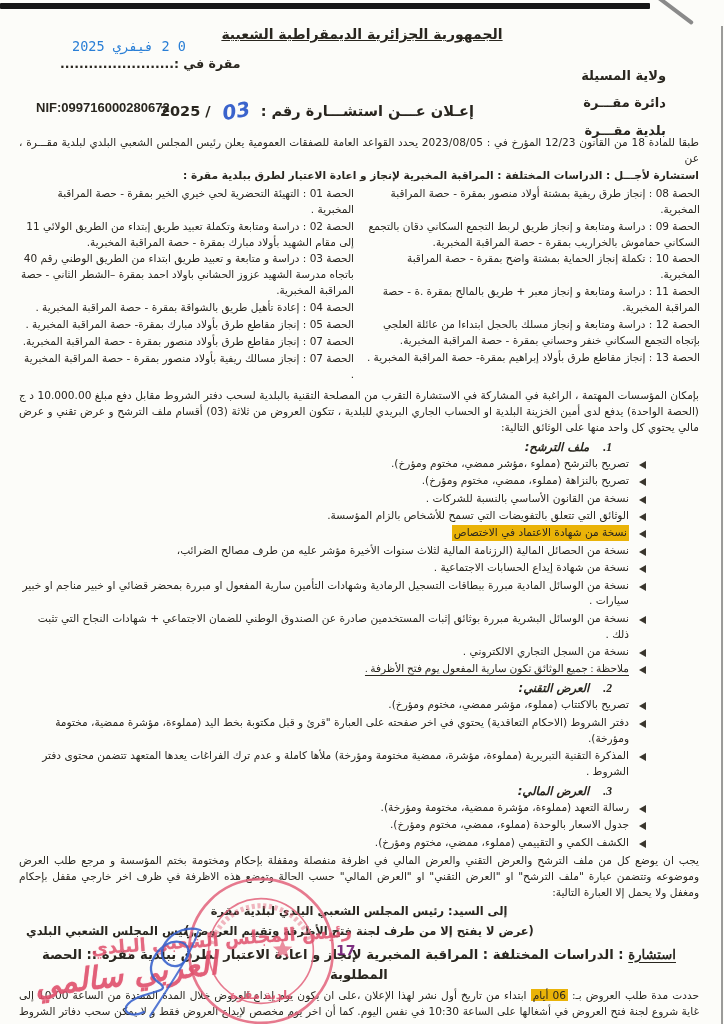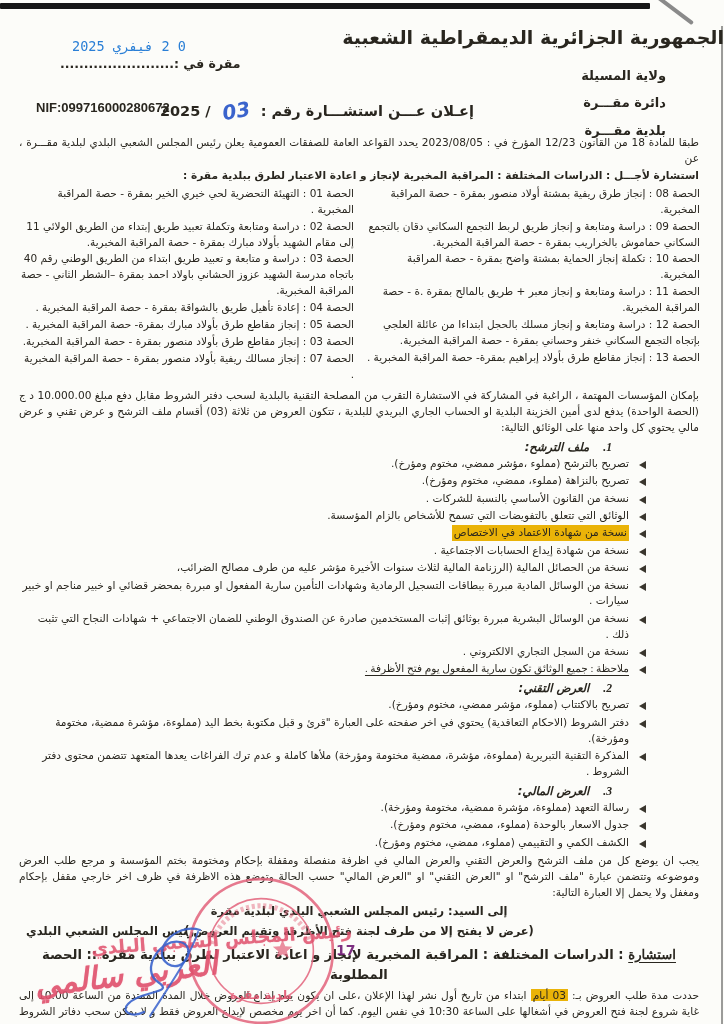--- a/index.html
+++ b/index.html
@@ -7,22 +7,22 @@
     position:relative;width:724px;height:1024px;margin:0 auto;
     background:#fcfcf9;overflow:hidden;
     font-family:"DejaVu Sans",sans-serif;color:#29261f;direction:rtl;
   }
   
   .scan-top{position:absolute;top:3px;left:0;width:650px;height:6px;background:#161616;border-radius:1px;}
   .scan-right{position:absolute;top:26px;right:1px;width:2px;height:998px;background:#4a4a4a;opacity:.55;}
   .pen-mark{position:absolute;top:22px;right:30px;width:62px;height:4px;background:#8a8a8a;
     transform:rotate(37deg);transform-origin:right top;border-radius:3px;}
   
-  .republic{position:absolute;top:26px;right:0;left:0;
-    font-weight:bold;font-size:19px;letter-spacing:.2px;}
+  .republic{position:absolute;top:26px;right:0;left:0;text-align:center;
+    font-weight:bold;font-size:14px;letter-spacing:.2px;text-decoration:underline;}
   .authority{position:absolute;top:62px;right:58px;text-align:right;font-weight:bold;font-size:13px;line-height:2.1;}
   .datestamp{position:absolute;top:38px;left:72px;color:#2a7fd6;font-weight:normal;font-size:13.5px;
     font-family:"DejaVu Sans Mono",monospace;letter-spacing:1px;direction:rtl;}
   .placeline{position:absolute;top:56px;left:60px;font-weight:bold;font-size:12.5px;}
   .nif{position:absolute;top:100px;left:36px;direction:ltr;font-weight:bold;font-size:13px;
     font-family:Liberation Sans, sans-serif;}
   .titleline{position:absolute;top:97px;right:250px;font-weight:bold;font-size:14.5px;white-space:nowrap;}
   .handnum{display:inline-block;color:#3a63cc;font-size:20px;font-style:italic;
     transform:rotate(-10deg) translateY(2px);font-weight:bold;margin:0 6px;}
   
@@ -95,21 +95,21 @@
           <div class="lot-line">الحصة 11 : دراسة ومتابعة و إنجاز معبر + طريق بالمالح بمقرة .ة - حصة المراقبة المخبرية.</div>
           <div class="lot-line">الحصة 12 : دراسة ومتابعة و إنجاز مسلك بالحجل ابتداءا من عائلة العلجي بإتجاه التجمع السكاني خنفر وحساني بمقرة - حصة المراقبة المخبرية.</div>
           <div class="lot-line">الحصة 13 : إنجاز مقاطع طرق بأولاد إبراهيم بمقرة- حصة المراقبة المخبرية .</div>
         </div>
       <div class="col">
           <div class="lot-line">الحصة 01 : التهيئة التحضرية لحي خيري الخير بمقرة - حصة المراقبة المخبرية .</div>
           <div class="lot-line">الحصة 02 : دراسة ومتابعة وتكملة تعبيد طريق إبتداء من الطريق الولائي 11 إلى مقام الشهيد بأولاد مبارك بمقرة - حصة المراقبة المخبرية.</div>
           <div class="lot-line">الحصة 03 : دراسة و متابعة و تعبيد طريق ابتداء من الطريق الوطني رقم 40 باتجاه مدرسة الشهيد عزوز الحشاني باولاد احمد بمقرة –الشطر الثاني - حصة المراقبة المخبرية.</div>
           <div class="lot-line">الحصة 04 : إعادة تأهيل طريق بالشواقة بمقرة  - حصة المراقبة المخبرية .</div>
           <div class="lot-line">الحصة 05 : إنجاز مقاطع طرق بأولاد مبارك بمقرة- حصة المراقبة المخبرية .</div>
-          <div class="lot-line">الحصة 03 : إنجاز مقاطع طرق بأولاد منصور بمقرة - حصة المراقبة المخبرية.</div>
+          <div class="lot-line">الحصة 07 : إنجاز مقاطع طرق بأولاد منصور بمقرة - حصة المراقبة المخبرية.</div>
           <div class="lot-line">الحصة 07 : إنجاز مسالك ريفية بأولاد منصور بمقرة - حصة المراقبة المخبرية .</div>
         </div>
     </div>
 
     <p class="legal just">بإمكان المؤسسات المهتمة ، الراغبة في المشاركة في الاستشارة التقرب من المصلحة التقنية بالبلدية لسحب دفتر الشروط مقابل دفع مبلغ 10.000.00 د ج (الحصة الواحدة) يدفع لدى أمين الخزينة البلدية او الحساب الجاري البريدي  للبلدية ، تتكون العروض من ثلاثة (03) أقسام ملف الترشح و عرض تقني و عرض مالي يحتوي كل واحد منها على الوثائق التالية:</p>
 
     <div class="sec-head">
       <span class="sec-num">1.</span>
       <span>ملف الترشح:</span>
     </div>
@@ -129,25 +129,25 @@
         <div class="chk-item">
           <span class="arrow"></span>
           <span class="txt">الوثائق التي تتعلق بالتفويضات التي تسمح للأشخاص بالزام المؤسسة.</span>
         </div>
         <div class="chk-item">
           <span class="arrow"></span>
           <span class="txt hl">نسخة من شهادة الاعتماد في الاختصاص</span>
         </div>
         <div class="chk-item">
           <span class="arrow"></span>
+          <span class="txt">نسخة من الحصائل المالية (الرزنامة المالية لثلاث سنوات الأخيرة مؤشر عليه من طرف مصالح الضرائب،</span>
+        </div>
+        <div class="chk-item">
+          <span class="arrow"></span>
           <span class="txt">نسخة من شهادة إيداع الحسابات الاجتماعية .</span>
-        </div>
-        <div class="chk-item">
-          <span class="arrow"></span>
-          <span class="txt">نسخة من الحصائل المالية (الرزنامة المالية لثلاث سنوات الأخيرة مؤشر عليه من طرف مصالح الضرائب،</span>
         </div>
         <div class="chk-item">
           <span class="arrow"></span>
           <span class="txt">نسخة من الوسائل المادية مبررة ببطاقات التسجيل الرمادية وشهادات التأمين سارية المفعول او مبررة بمحضر قضائي او خبير مناجم او خبير سيارات .</span>
         </div>
         <div class="chk-item">
           <span class="arrow"></span>
           <span class="txt">نسخة من الوسائل البشرية مبررة بوثائق إثبات المستخدمين صادرة عن الصندوق الوطني للضمان الاجتماعي + شهادات النجاح التي تثبت ذلك .</span>
         </div>
         <div class="chk-item">
@@ -198,21 +198,21 @@
         </div>
       </div>
 
     <p class="legal just">يجب ان يوضع كل من ملف الترشح والعرض التقني والعرض المالي في اظرفة منفصلة ومقفلة بإحكام ومختومة بختم المؤسسة و مرجع طلب العرض وموضوعه وتتضمن عبارة "ملف الترشح" او "العرض التقني" او "العرض المالي" حسب الحالة وتوضع هذه الاظرفة في ظرف اخر خارجي مقفل بإحكام ومغفل ولا يحمل إلا العبارة التالية:</p>
     <p class="center bold">إلى السيد: رئيس المجلس الشعبي البلدي لبلدية مقرة</p>
     <p class="center bold">(عرض لا يفتح إلا من طرف لجنة فتح الأظرفة وتقييم العروض )</p>
     <p class="center subject">
       <span class="ul">استشارة</span><span> : الدراسات المختلفة : المراقبة المخبرية لإنجاز و اعادة الاعتبار لطرق ببلدية مقرة :: الحصة المطلوبة</span>
     </p>
 
-    <p class="legal just"><span>حددت مدة طلب العروض  بـ: </span><span class="hl">03 أيام</span><span> ابتداء من تاريخ أول نشر لهذا الإعلان ،على ان يكون يوم إيداع العروض خلال المدة الممتدة من الساعة 10.00 إلى غاية شروع لجنة فتح العروض في أشغالها على الساعة 10:30 في نفس اليوم. كما أن اخر يوم مخصص لإيداع العروض فقط و لا يمكن سحب دفاتر الشروط .</span></p>
+    <p class="legal just"><span>حددت مدة طلب العروض  بـ: </span><span class="hl">06 أيام</span><span> ابتداء من تاريخ أول نشر لهذا الإعلان ،على ان يكون يوم إيداع العروض خلال المدة الممتدة من الساعة 10.00 إلى غاية شروع لجنة فتح العروض في أشغالها على الساعة 10:30 في نفس اليوم. كما أن اخر يوم مخصص لإيداع العروض فقط و لا يمكن سحب دفاتر الشروط .</span></p>
     <p class="legal just"><span>يعد هذا الإعلان بمثابة استدعاء لجميع العارضين لحضور جلسة فتح الاظرفة ،يبقى المتعهدون ملزمون بعروضهم </span><span class="hl">لمدة 90 يوم</span><span> ابتداء من الأجل النهائي لإيداع العروض</span></p>
   </main>
 
   <div class="signature">
     <div class="printed-title">رئيس المجلس الشعبي البلدي</div>
 
     <svg class="round-stamp" viewBox="0 0 150 150">
       <circle cx="75" cy="75" r="70" fill="none" stroke="#e46880" stroke-width="2.6"></circle>
       <circle cx="75" cy="75" r="51" fill="none" stroke="#e46880" stroke-width="1.6"></circle>
       <path d="M 27 68 A 50 50 0 0 1 123 66" fill="none" stroke="#e46880" stroke-width="5" stroke-dasharray="3 2.6" opacity="0.55"></path>

